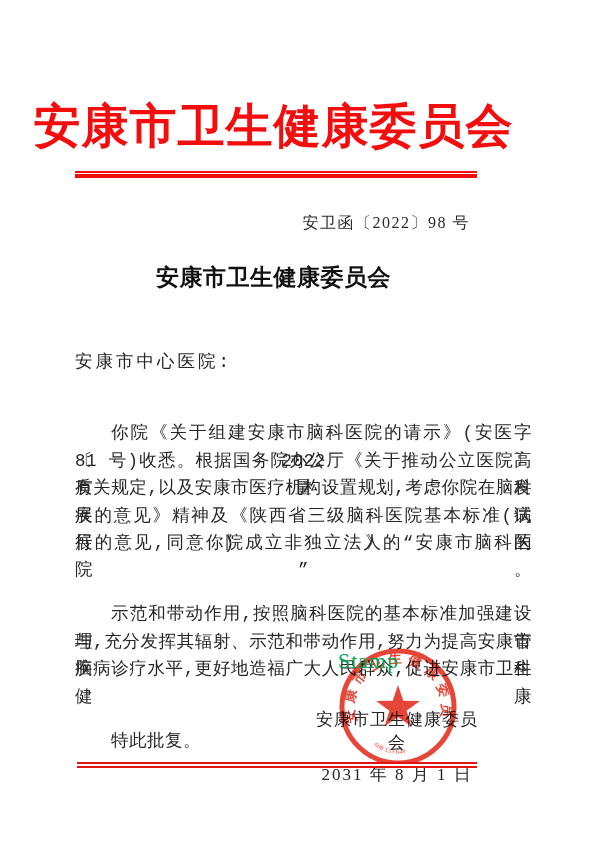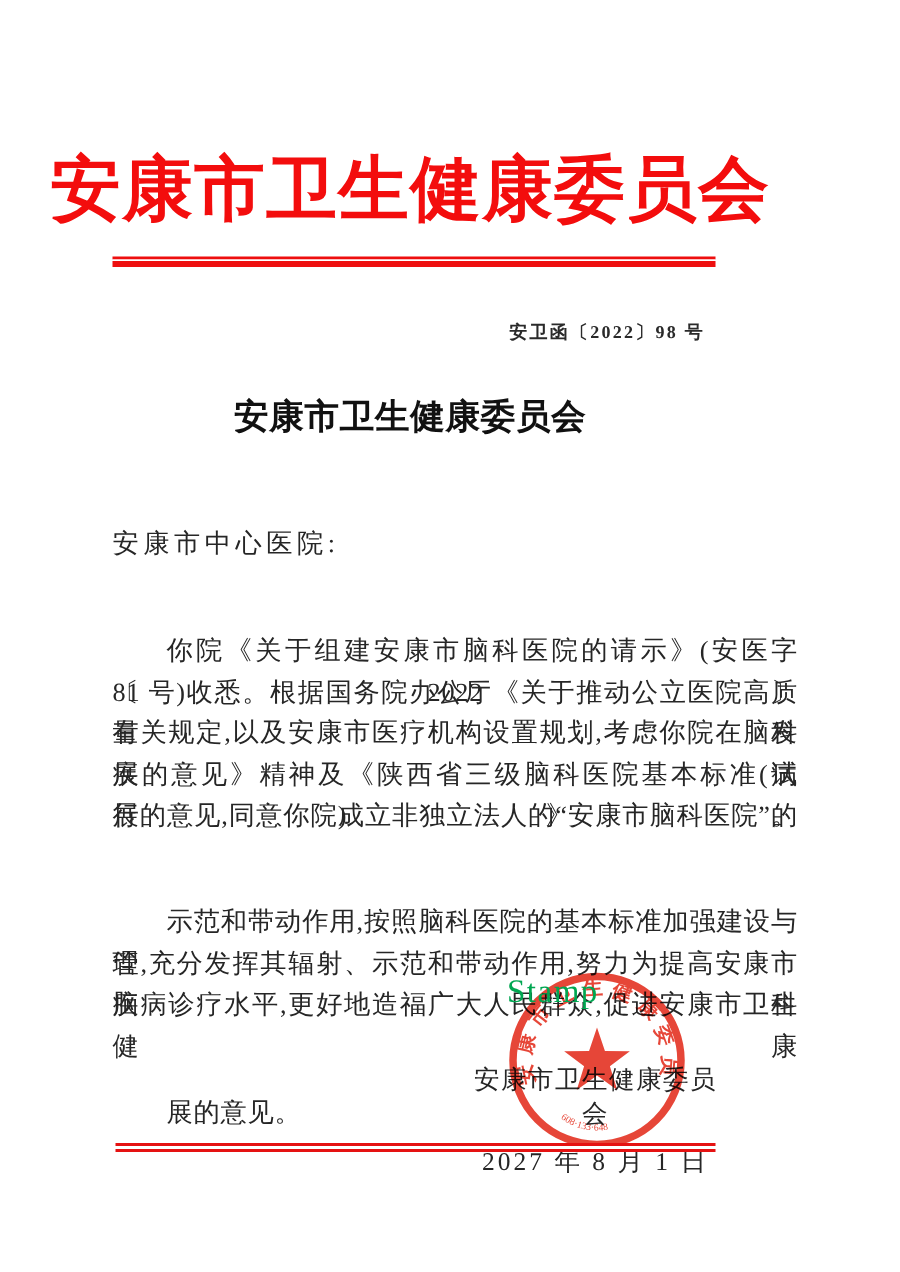--- a/index.html
+++ b/index.html
@@ -20,39 +20,39 @@
     color:#f30d0d;
     white-space:nowrap;
   }
   .header-rule{position:absolute;top:171px;left:75px;right:70px;}
   .header-rule .thin{height:2px;background:#ee0f0f;}
   .header-rule .gap{height:1px;background:#ffffff;}
   .header-rule .thick{height:4px;background:#ee0f0f;}
   
   .doc-number{
     position:absolute;top:213px;right:77px;
-    font-size:12px;letter-spacing:1.5px;color:#2a2a2a;
+    font-size:16px;letter-spacing:1.5px;color:#2a2a2a;
     white-space:nowrap;
-    font-weight:bold;
   }
   
   .doc-title{
     position:absolute;top:261px;left:0;right:0;
     text-align:center;font-weight:bold;color:#111;
     font-size:23px;line-height:33px;letter-spacing:0.5px;
   }
   
   .body-block{
     position:absolute;top:349px;left:75px;width:457px;
     font-size:17.5px;color:#262626;
   }
   .body-line{
     height:27.4px;line-height:27.4px;
     white-space:nowrap;
     letter-spacing:0.5px;
+    font-family:Liberation Mono, monospace;
   }
   .body-line.fill{
     white-space:normal;
     text-align:justify;
     text-align-last:justify;
   }
   .body-line.indent{text-indent:36px;margin-top:44px;}
   .salutation{letter-spacing:3px;}
   
   .signature{
@@ -101,26 +101,26 @@
   <div class="body-block">
     <div class="body-line salutation">安康市中心医院:</div>
     <div class="body-line fill indent">你院《关于组建安康市脑科医院的请示》(安医字〔2022〕</div>
     <div class="body-line fill">81 号)收悉。根据国务院办公厅《关于推动公立医院高质量发</div>
     <div class="body-line fill">有关规定,以及安康市医疗机构设置规划,考虑你院在脑科疾病</div>
     <div class="body-line fill">展的意见》精神及《陕西省三级脑科医院基本标准(试行)》的</div>
     <div class="body-line fill">展的意见,同意你院成立非独立法人的“安康市脑科医院”。</div>
     <div class="body-line fill indent">示范和带动作用,按照脑科医院的基本标准加强建设与管</div>
     <div class="body-line fill">理,充分发挥其辐射、示范和带动作用,努力为提高安康市脑科</div>
     <div class="body-line fill">疾病诊疗水平,更好地造福广大人民群众,促进安康市卫生健康</div>
-    <div class="body-line indent">展的意见。</div>
+    <div class="body-line indent">特此批复。</div>
   </div>
 
   <div class="signature">
     <div class="sig-agency">安康市卫生健康委员会</div>
-    <div class="sig-date">2027 年 8 月 1 日</div>
+    <div class="sig-date">2031 年 8 月 1 日</div>
   </div>
 
   <div class="stamp-label">Stamp</div>
 
   <svg class="seal" viewBox="0 0 124 124" aria-hidden="true">
     <defs>
       <path id="arcTop" d="M 20.7,77 A 44,44 0 1 1 103.3,77" fill="none"></path>
       <path id="arcBot" d="M 28.3,90.3 A 40,40 0 0 0 95.7,90.3" fill="none"></path>
     </defs>
     <circle cx="62" cy="62" r="56" fill="none" stroke="#e43222" stroke-width="5"></circle>

